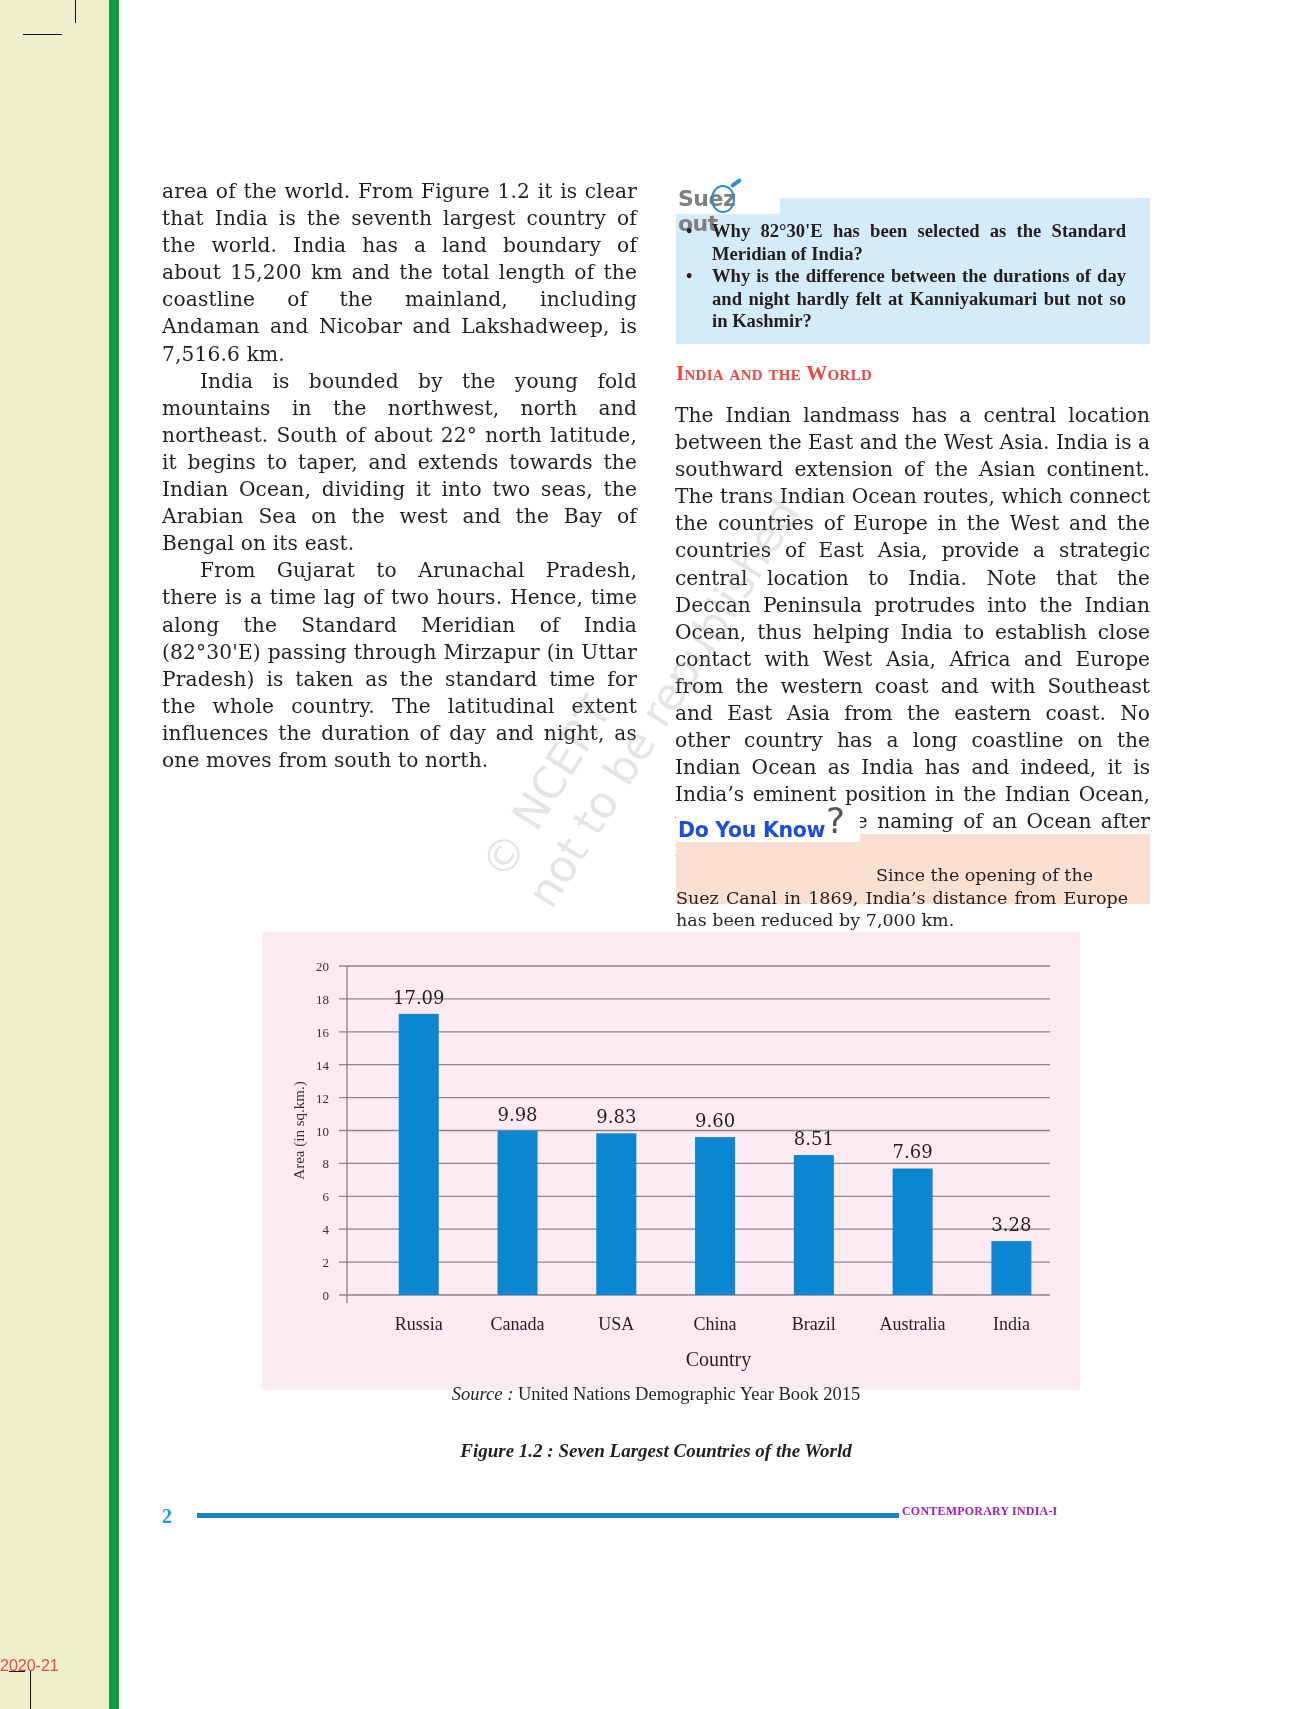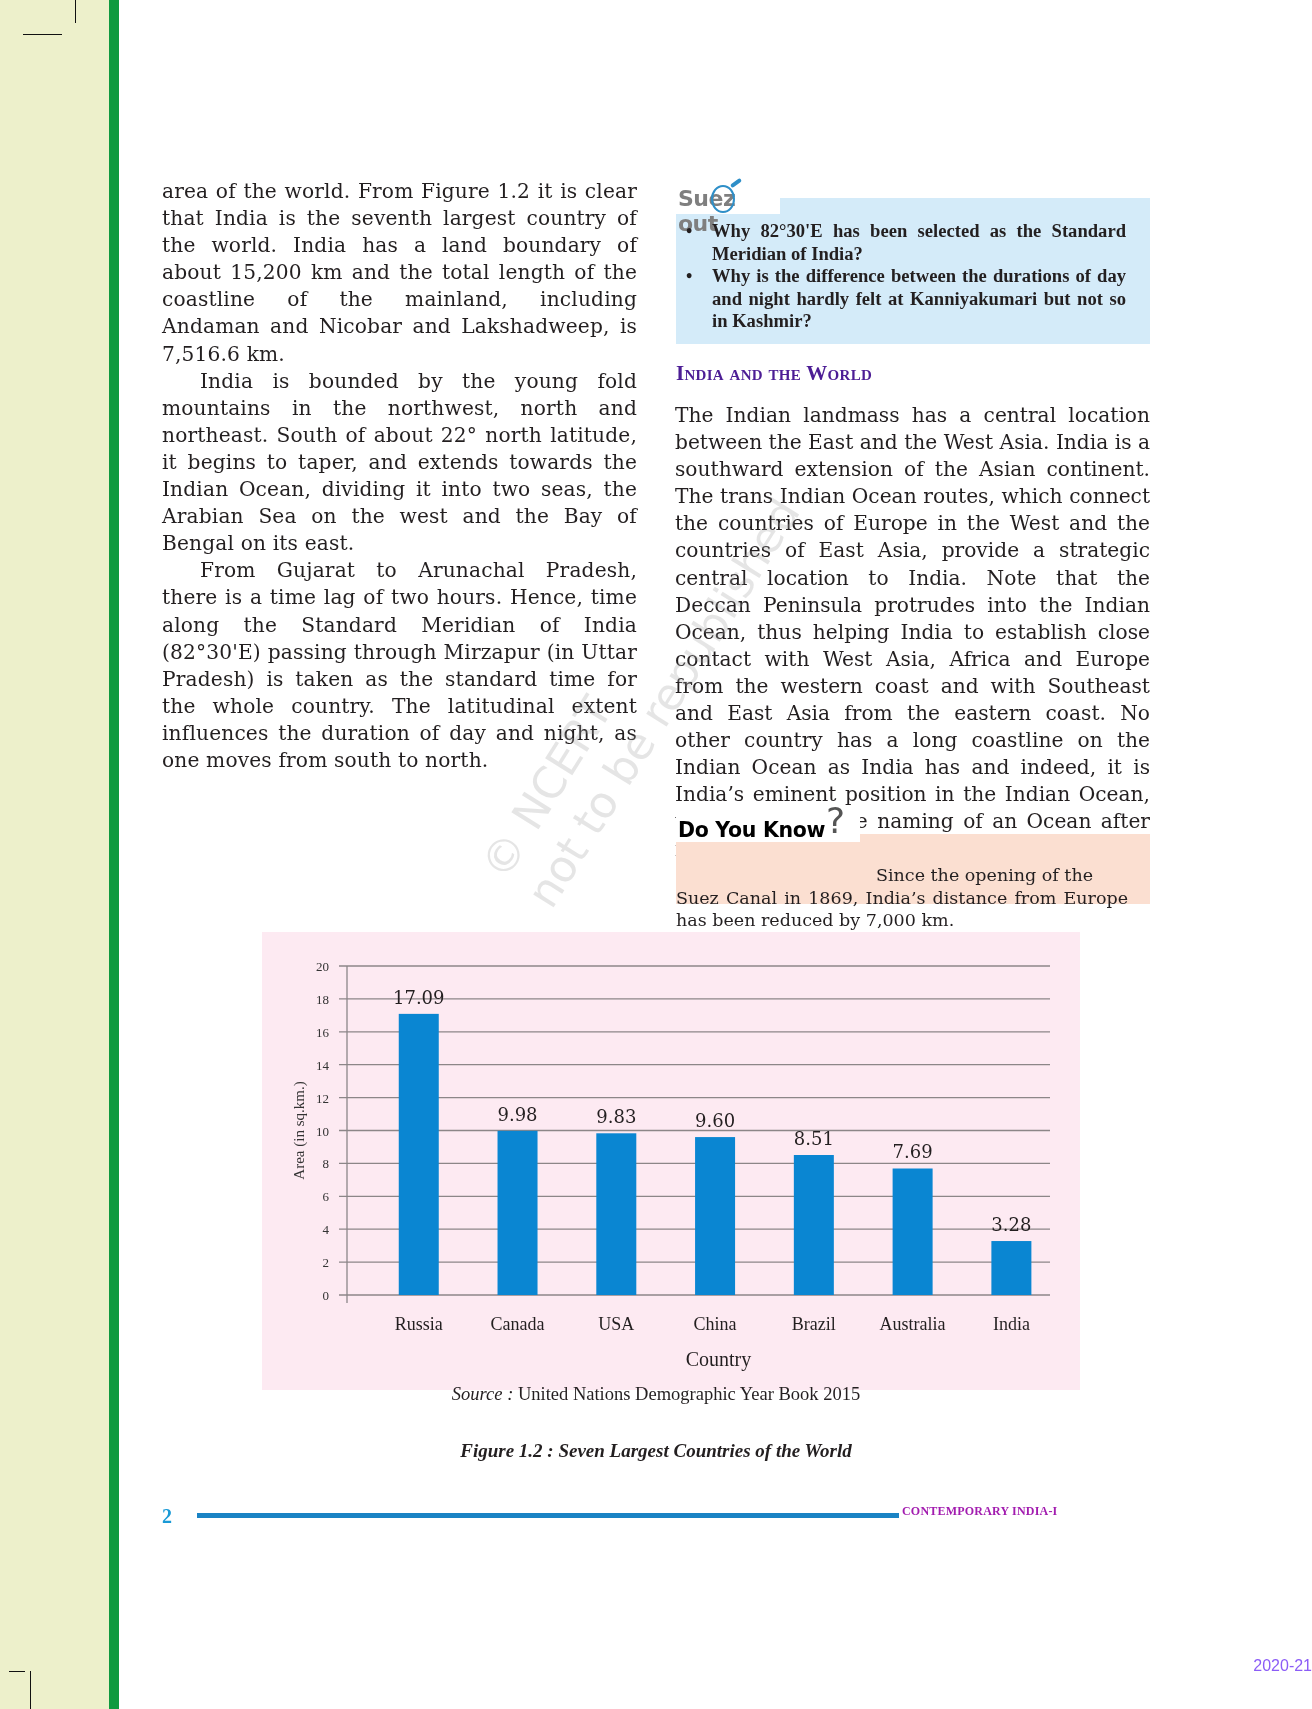--- a/index.html
+++ b/index.html
@@ -16,38 +16,38 @@
   .findout-box { position:absolute; left:676px; top:198px; width:474px; height:146px; background:#d4ebf9; }
   .findout-title { position:absolute; left:676px; top:180px; width:104px; height:34px; background:#fff; }
   .findout-title span { font-family:"DejaVu Sans", sans-serif; font-weight:bold; color:#7f7f7f; font-size:22px; position:absolute; left:2px; top:6px; letter-spacing:-0.5px; }
   .lens { position:absolute; left:35px; top:5px; width:20px; height:24px; border:2px solid #2e8fc8; border-radius:50%; }
   .lens-handle { position:absolute; left:54px; top:1px; width:12px; height:4px; background:#2e8fc8; transform:rotate(-35deg); border-radius:2px; }
   .findout-list { position:absolute; left:686px; top:220px; width:440px; margin:0; padding:0; list-style:none;
                   font-family:"Liberation Serif", serif; font-size:18.6px; line-height:22.5px; }
   .findout-list li { position:relative; padding-left:26px; margin-bottom:0; text-align:justify;font-weight:bold; }
   .findout-list li::before { content:"•"; position:absolute; left:0; top:0; font-size:18px; }
   .section-heading { position:absolute; left:676px; top:361px; font-family:"Liberation Serif", serif; font-weight:bold;
-                     color:#4c1d95; font-size:21px; letter-spacing:0.3px; font-variant:small-caps; }
+                     color:#ef4444; font-size:21px; letter-spacing:0.3px; font-variant:small-caps; }
   .dyk-box { position:absolute; left:676px; top:834px; width:474px; height:70px; background:#fbdfd1; }
   .dyk-title-mask { position:absolute; left:676px; top:806px; width:184px; height:36px; background:#fff; }
   .dyk-title { position:absolute; left:678px; top:818px; font-family:"DejaVu Sans", sans-serif; font-weight:bold;
-               color:#000000; font-size:20.5px; letter-spacing:-0.3px; }
+               color:#1d4ed8; font-size:20.5px; letter-spacing:-0.3px; }
   .dyk-q { position:absolute; left:826px; top:800px; font-family:"DejaVu Sans", sans-serif; font-size:36px; color:#555; }
   .dyk-text { position:absolute; left:676px; top:864px; width:452px; font-family:"DejaVu Serif", serif;
               font-size:17.5px; line-height:22.5px; text-align:justify; }
   .dyk-text .first { display:block; padding-left:200px; }
   .chart-box { position:absolute; left:262px; top:932px; width:818px; height:458px; background:#fdeaf2; }
   .chart-box svg { position:absolute; left:0; top:0; }
   .source { position:absolute; left:0; width:1312px; text-align:center; top:1384px; font-family:"Liberation Serif", serif; font-size:18.5px; }
   .source i { font-style:italic; }
   .figcap { position:absolute; left:0; width:1312px; text-align:center; top:1440px; font-family:"Liberation Serif", serif; font-style:italic; font-size:19px;font-weight:bold; }
   .page-num { position:absolute; left:162px; top:1505px; font-family:"Liberation Serif", serif; font-weight:bold; color:#1a9ad6; font-size:20px; }
   .footer-rule { position:absolute; left:197px; top:1513px; width:702px; height:5px; background:#1a83c4; }
   .footer-title { position:absolute; left:902px; top:1504px; font-family:"Liberation Serif", serif; font-weight:bold; color:#a21caf; font-size:12px; letter-spacing:0.2px; }
-  .year { position:absolute; left:0; width:1312px; text-align:right; top:1657px; font-family:"Liberation Sans", sans-serif; font-size:16px; color:#8b5cf6; }
+  .year { position:absolute; left:0; width:1312px; text-align:left; top:1657px; font-family:"Liberation Sans", sans-serif; font-size:16px; color:#ef4444; }
   .watermark { position:absolute; left:470px; top:860px; transform:rotate(-58deg); transform-origin:left top;
                font-family:"DejaVu Sans", sans-serif; color:rgba(160,160,160,0.28); font-size:44px; line-height:54px; white-space:nowrap; pointer-events:none; }
 </style>
 </head>
 <body>
 
 <div class="margin-strip"></div>
 <div class="green-bar"></div>
 <div class="crop" style="left:23px;top:34px;width:39px;height:1px;"></div>
 <div class="crop" style="left:75px;top:0;width:1px;height:23px;"></div>

